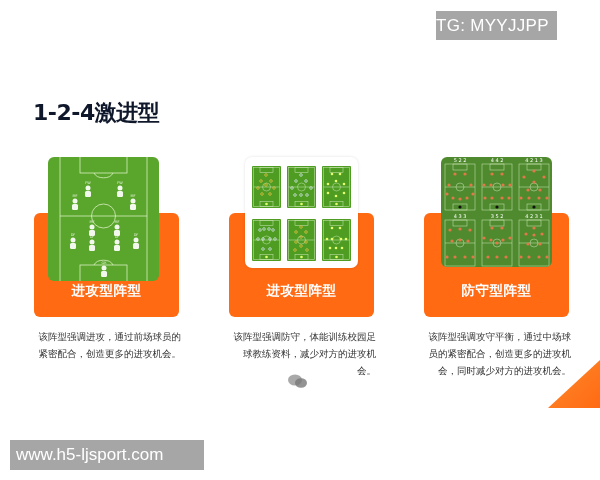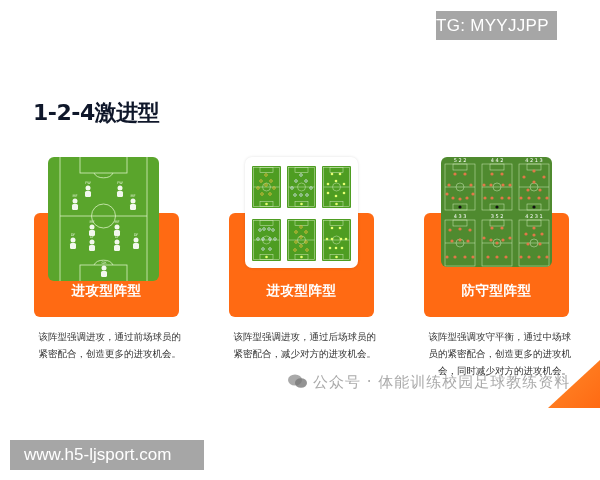--- a/index.html
+++ b/index.html
@@ -72,21 +72,21 @@
   .wm-icon { display: inline-block; width: 22px; height: 16px; vertical-align: -2px; margin-right: 4px; }
 
   .corner-tri {
     position: absolute; right: 0; top: 360px; width: 52px; height: 48px;
     background: linear-gradient(135deg, #ff8a2a, #ff6a13);
     clip-path: polygon(100% 0, 100% 100%, 0 100%);
   }
   .site-badge {
     position: absolute; left: 10px; top: 440px; width: 194px; height: 30px;
     background: #a6a6a6; color: #fff; font-family: "Liberation Sans", sans-serif;
-    font-size: 17px; line-height: 30px; padding-left: 14px;
+    font-size: 17px; line-height: 30px; padding-left: 6px;
   }
 </style>
 </head>
 <body>
 
 <div class="tg-badge">TG: MYYJJPP</div>
 
 <h1 class="page-title">1-2-4激进型</h1>
 
 <div class="card" id="card1">
@@ -304,21 +304,21 @@
               <circle cx="8" cy="29" r="1.3"></circle>
               <circle cx="14" cy="29" r="1.3"></circle>
               <circle cx="20" cy="29" r="1.3"></circle>
               <circle cx="14.5" cy="38" r="1.3"></circle>
             </g>
           </svg>
       </div>
     </div>
   </div>
   <div class="label">进攻型阵型</div>
-  <p class="desc">该阵型强调进攻，通过后场球员的紧密配合，减少对方的进攻机会。</p>
+  <p class="desc">该阵型强调防守，体能训练校园足球教练资料，减少对方的进攻机会。</p>
 </div>
 
 <div class="card" id="card3">
   <div class="orange"></div>
   <div class="balanced-frame">
     <div class="bal-grid">
       <div class="bal">
         <span class="num">5 2 2</span>
         <svg width="36" height="55">
             <g stroke="#cfe9b8" stroke-width="0.5" fill="none">
@@ -466,18 +466,18 @@
   <div class="label">防守型阵型</div>
   <p class="desc">该阵型强调攻守平衡，通过中场球员的紧密配合，创造更多的进攻机会，同时减少对方的进攻机会。</p>
 </div>
 
 <div class="watermark">
   <span class="wm-icon">
     <svg width="22" height="16" viewBox="0 0 22 16">
         <ellipse cx="8" cy="7" rx="7" ry="5.5" fill="rgba(140,140,140,0.75)"></ellipse>
         <ellipse cx="14" cy="10" rx="6" ry="4.8" fill="rgba(120,120,120,0.8)"></ellipse>
       </svg>
-  </span><span>公众号 · 体能训练校园足球教练资料</span>
+  </span>
 </div>
 
 <div class="corner-tri"></div>
 
 <div class="site-badge">www.h5-ljsport.com</div>
 
 </body></html>

